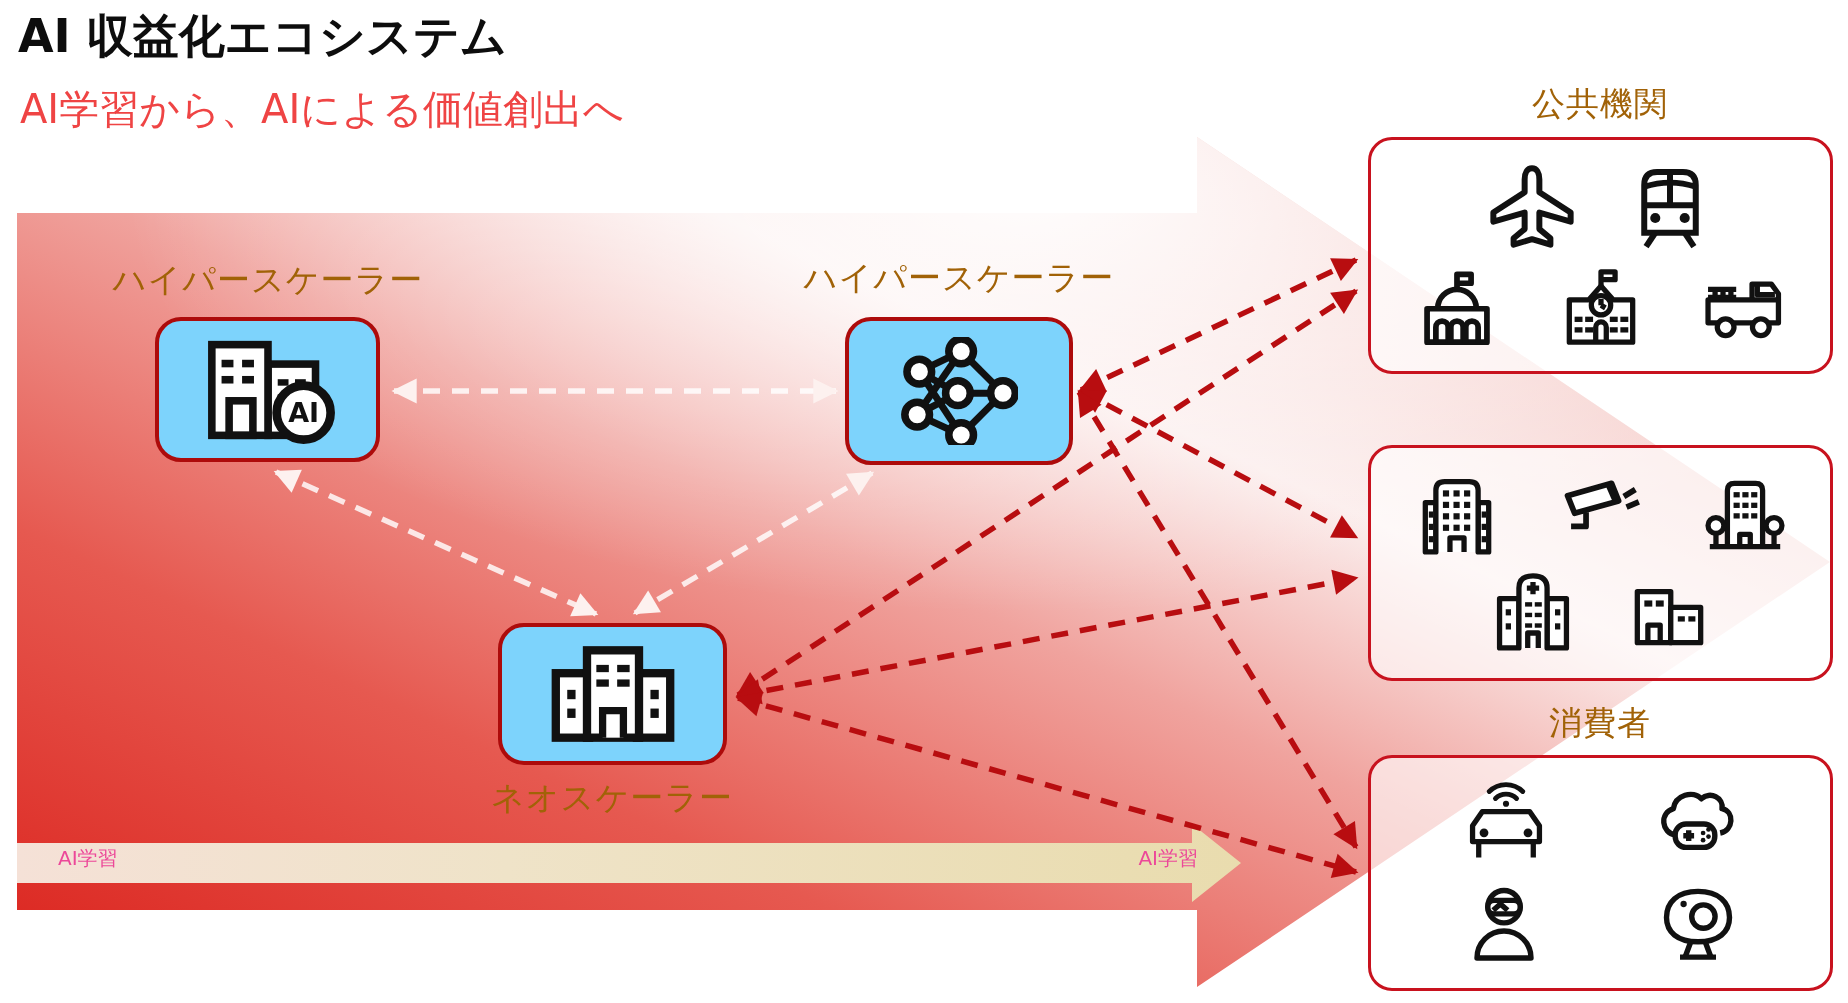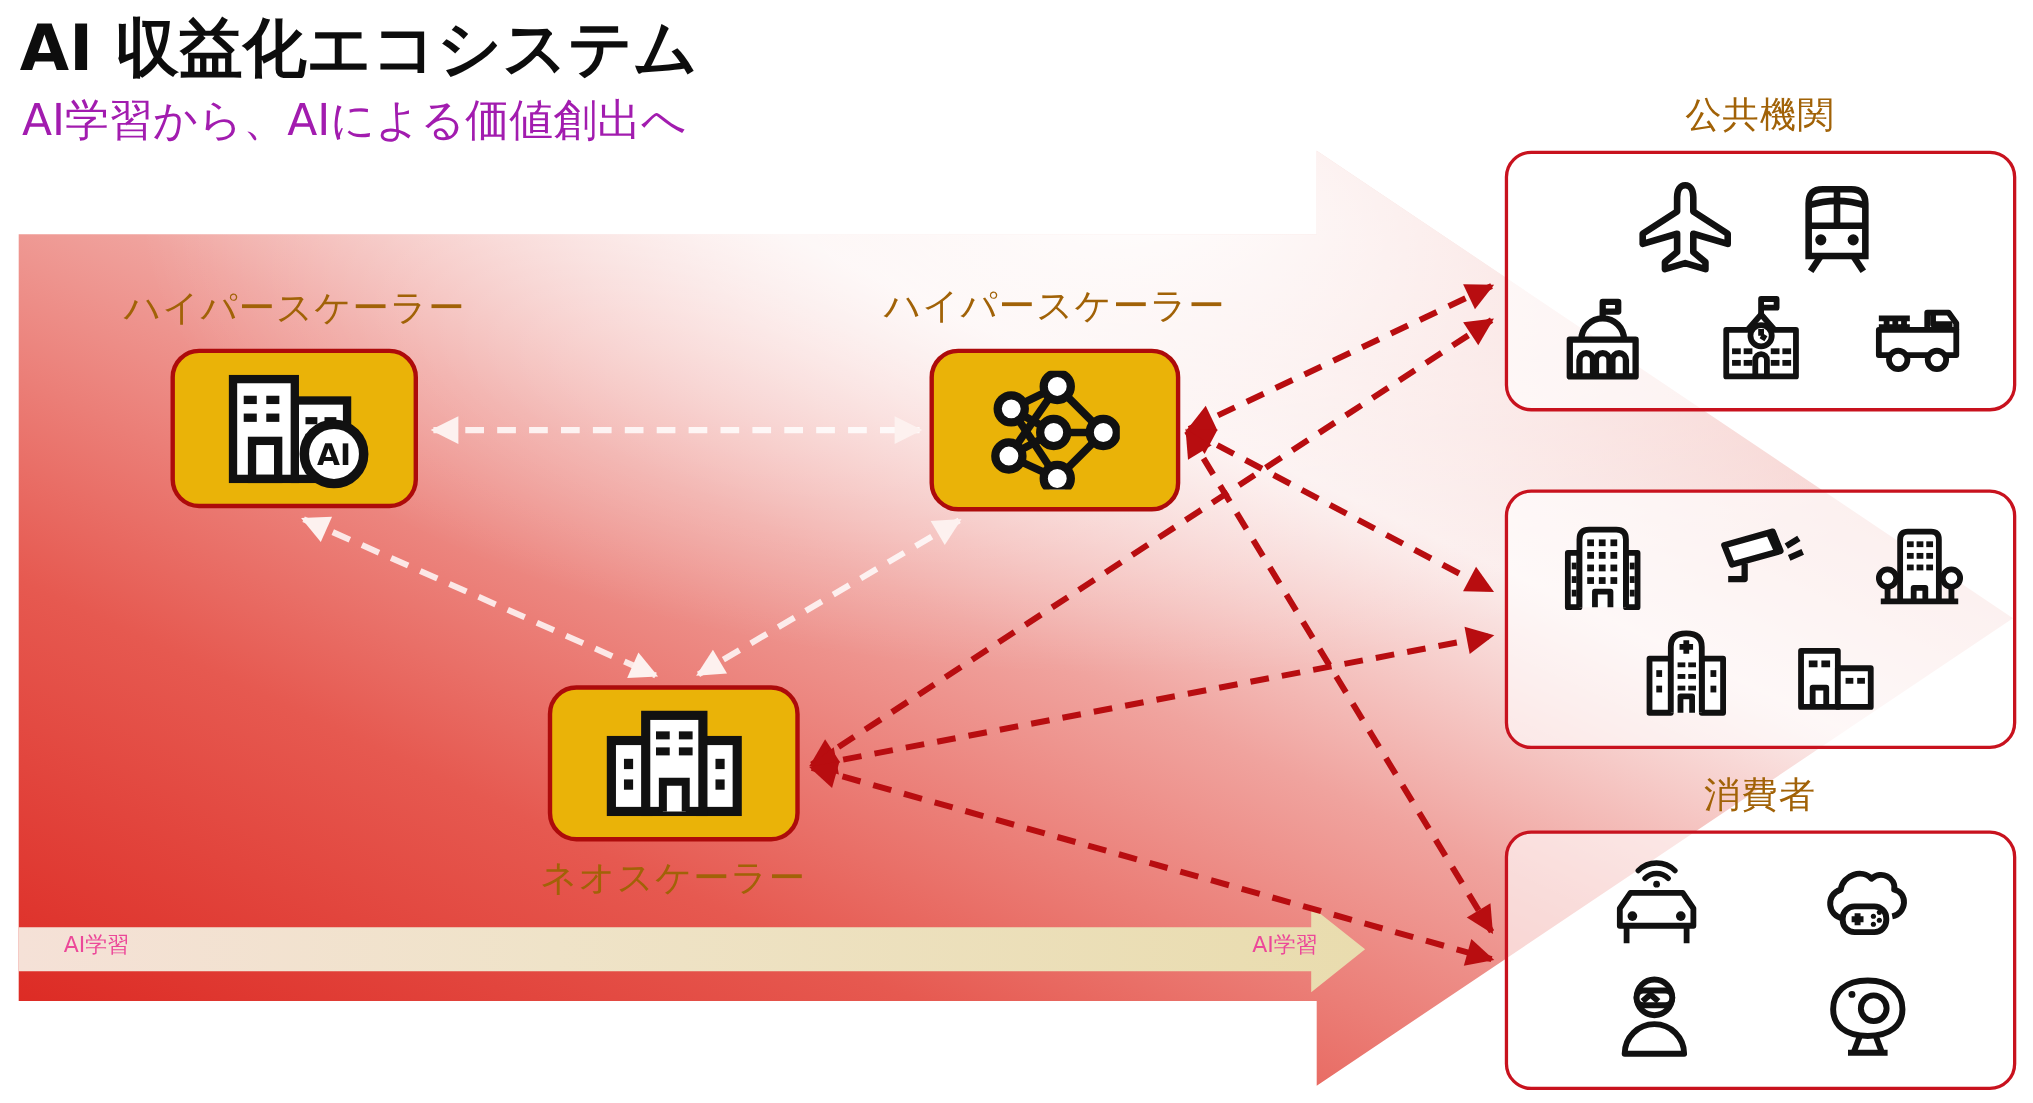--- a/index.html
+++ b/index.html
@@ -1,22 +1,22 @@
 <!DOCTYPE html>
 <html><head>
 <meta charset="utf-8">
 <style>
   html,body{margin:0;padding:0;background:#fff;}
   #stage{position:relative;width:1848px;height:1003px;overflow:hidden;
          font-family:"DejaVu Sans","Liberation Sans",sans-serif;color:#1a1a1a;}
   #bg-svg{position:absolute;left:0;top:0;width:1848px;height:1003px;}
-  .page-title{position:absolute;left:18px;top:6px;font-size:58px;font-weight:bold;color:#0d0d0d;}
-  .page-subtitle{position:absolute;left:20px;top:82px;font-size:40px;color:#a21caf;}
+  .page-title{position:absolute;left:18px;top:6px;font-size:46px;font-weight:bold;color:#0d0d0d;}
+  .page-subtitle{position:absolute;left:20px;top:82px;font-size:40px;color:#ef4444;}
   .lbl{position:absolute;text-align:center;font-size:33px;color:#a16207;letter-spacing:1px;white-space:nowrap;}
-  .node{position:absolute;background:#eab308;border:4px solid #ad0b0b;border-radius:26px;
+  .node{position:absolute;background:#7dd3fc;border:4px solid #ad0b0b;border-radius:26px;
         display:flex;align-items:center;justify-content:center;box-sizing:border-box;}
   .seg{position:absolute;background:rgba(255,255,255,0.62);border:3px solid #c8121e;border-radius:24px;
        display:flex;flex-direction:column;justify-content:center;box-sizing:border-box;}
   .row{display:flex;justify-content:center;align-items:center;}
   .band-lbl{position:absolute;font-size:20px;color:#ec4899;}
   svg.icon{display:block;}
   .icon *{vector-effect:none;}
 </style>
 </head>
 <body>

